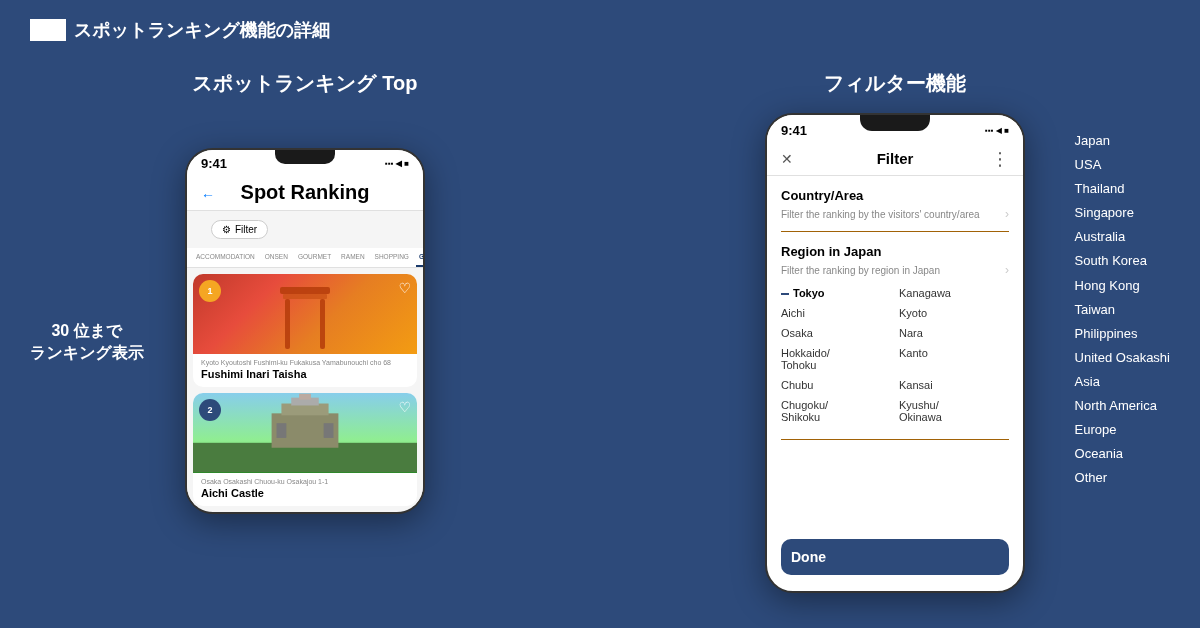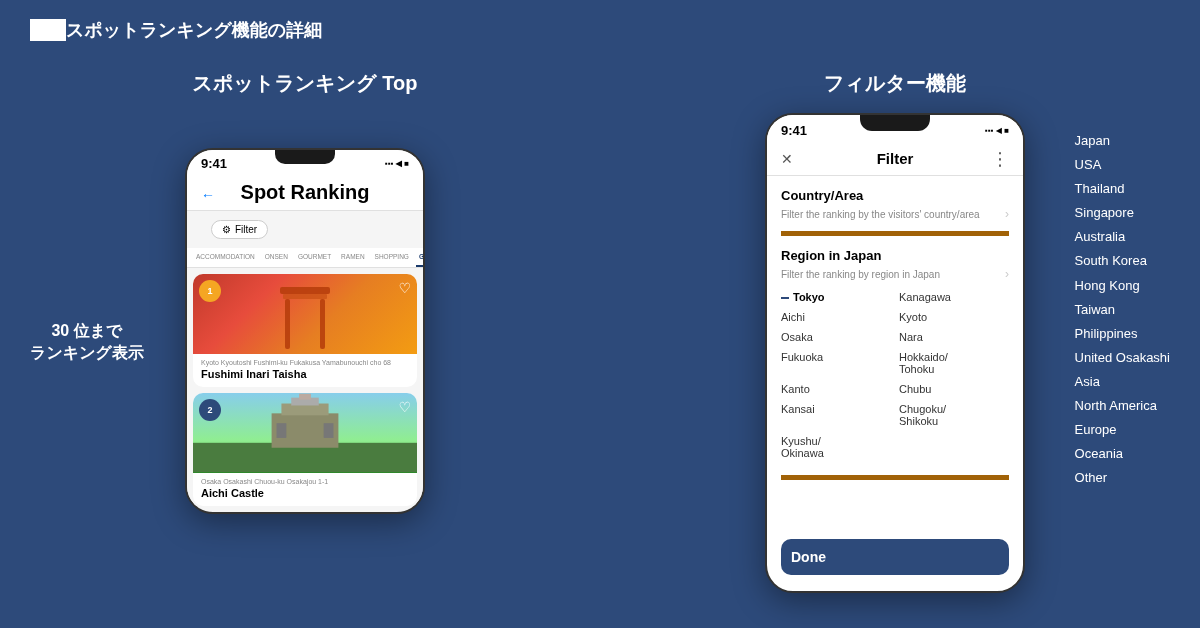--- a/index.html
+++ b/index.html
@@ -10,21 +10,21 @@
       font-family: 'Helvetica Neue', Arial, sans-serif;
       overflow: hidden;
       position: relative;
     }
 
     
     .header {
       display: flex;
       align-items: center;
       padding: 18px 30px;
-      gap: 0;
+      gap: 8px;
     }
     .header-accent {
       width: 36px;
       height: 22px;
       background-color: #ffffff;
     }
     .header-title {
       color: #ffffff;
       font-size: 18px;
       font-weight: 700;
@@ -238,21 +238,21 @@
     }
     .filter-close { position: absolute; left: 14px; font-size: 14px; color: #555; }
     .filter-nav-title { font-size: 15px; font-weight: 600; color: #000; }
     .filter-menu { position: absolute; right: 14px; font-size: 18px; color: #555; }
     .filter-body {
       padding: 0 14px;
       overflow: hidden;
     }
     .filter-section {
       padding: 12px 0 10px;
-      border-bottom: 5px solid #a16207;
+      border-bottom: 1px solid #a16207;
     }
     .filter-section-title {
       font-size: 13px;
       font-weight: 700;
       color: #000;
       margin-bottom: 4px;
     }
     .filter-section-sub {
       font-size: 10px;
       color: #888;
@@ -453,21 +453,20 @@
 
           <div class="regions-grid">
             <div class="region-item selected">
               <span class="region-item-selected-dot"></span>Tokyo
             </div>
             <div class="region-item">Kanagawa</div>
             <div class="region-item">Aichi</div>
             <div class="region-item">Kyoto</div>
             <div class="region-item">Osaka</div>
             <div class="region-item">Nara</div>
-            <div class="region-item">Fukuoka</div>
             <div class="region-item">Hokkaido/<br>Tohoku</div>
             <div class="region-item">Kanto</div>
             <div class="region-item">Chubu</div>
             <div class="region-item">Kansai</div>
             <div class="region-item">Chugoku/<br>Shikoku</div>
             <div class="region-item">Kyushu/<br>Okinawa</div>
           </div>
         </div>
       </div>
 

